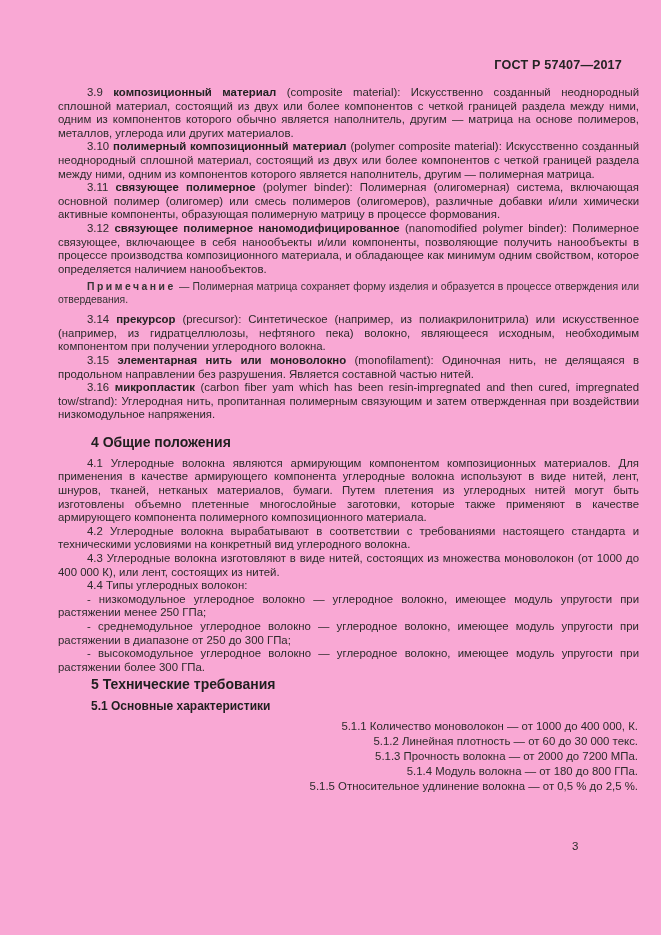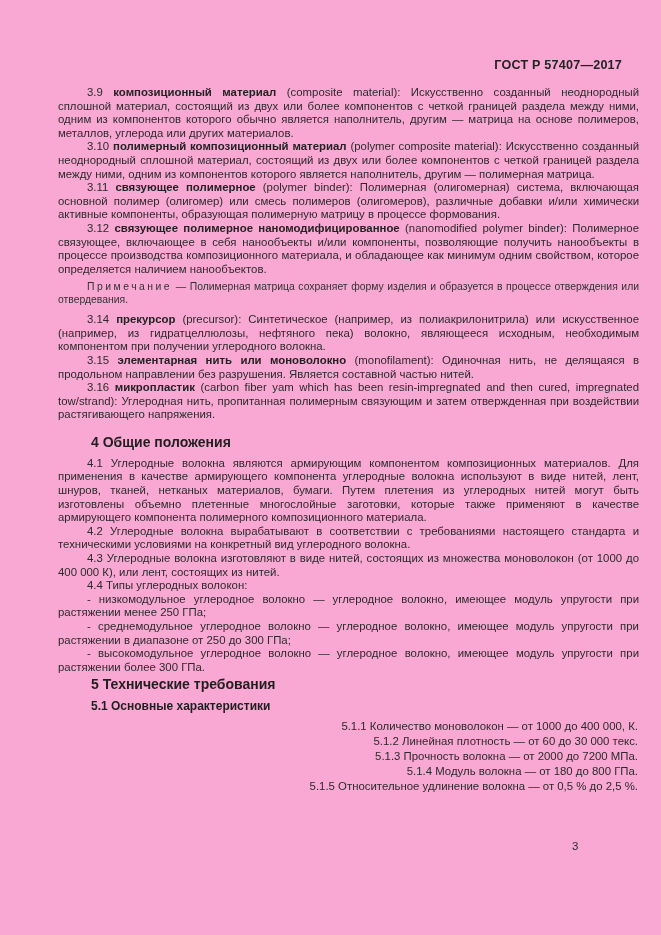--- a/index.html
+++ b/index.html
@@ -51,20 +51,21 @@
   .note {
     margin: 5px 0 6px 0;
     font-size: 10.4px;
     line-height: 12.9px;
     text-align: justify;
     text-indent: 29px;
     color: #333333;
   }
   .note-label {
     letter-spacing: 2.5px;
+    font-weight: bold;
   }
   .sec-heading {
     margin: 12px 0 7px 0;
     font-size: 14px;
     line-height: 16px;
     font-weight: 700;
     text-indent: 33px;
     color: #1f1f1f;
   }
   .sec-heading.sec5 {
@@ -110,21 +111,21 @@
 
     <p class="para"><span>3.12</span> <b>связующее полимерное наномодифицированное</b> <span>(nanomodified polymer binder): Полимерное связующее, включающее в себя нанообъекты и/или компоненты, позволяющие получить нанообъекты в процессе производства композиционного материала, и обладающее как минимум одним свойством, которое определяется наличием нанообъектов.</span></p>
 
 
     <p class="note"><span class="note-label">Примечание</span> <span>—  Полимерная матрица сохраняет форму изделия и образуется в процессе отверждения или отвердевания.</span></p>
 
     <p class="para"><span>3.14</span> <b>прекурсор</b> <span>(precursor): Синтетическое (например, из полиакрилонитрила) или искусственное (например, из гидратцеллюлозы, нефтяного пека) волокно, являющееся исходным, необходимым компонентом при получении углеродного волокна.</span></p>
 
     <p class="para"><span>3.15</span> <b>элементарная нить или моноволокно</b> <span>(monofilament): Одиночная нить, не делящаяся в продольном направлении без разрушения. Является составной частью нитей.</span></p>
 
-    <p class="para"><span>3.16</span> <b>микропластик</b> <span>(carbon fiber yam which has been resin-impregnated and then cured, impregnated tow/strand): Углеродная нить, пропитанная полимерным связующим и затем отвержденная при воздействии растягивающего напряжения.</span></p>
+    <p class="para"><span>3.16</span> <b>микропластик</b> <span>(carbon fiber yam which has been resin-impregnated and then cured, impregnated tow/strand): Углеродная нить, пропитанная полимерным связующим и затем отвержденная при воздействии низкомодульное напряжения.</span></p>
 
     <h2 class="sec-heading">4 Общие положения</h2>
 
     <p class="para">4.1 Углеродные волокна являются армирующим компонентом композиционных материалов. Для применения в качестве армирующего компонента углеродные волокна используют в виде нитей, лент, шнуров, тканей, нетканых материалов, бумаги. Путем плетения из углеродных нитей могут быть изготовлены объемно плетенные многослойные заготовки, которые также применяют в качестве армирующего компонента полимерного композиционного материала.</p>
     <p class="para">4.2 Углеродные волокна вырабатывают в соответствии с требованиями настоящего стандарта и техническими условиями на конкретный вид углеродного волокна.</p>
     <p class="para">4.3 Углеродные волокна изготовляют в виде нитей, состоящих из множества моноволокон (от 1000 до 400 000 К), или лент, состоящих из нитей.</p>
     <p class="para">4.4 Типы углеродных волокон:</p>
     <p class="para">- низкомодульное углеродное волокно — углеродное волокно, имеющее модуль упругости при растяжении менее 250 ГПа;</p>
     <p class="para">- среднемодульное углеродное волокно — углеродное волокно, имеющее модуль упругости при растяжении в диапазоне от 250 до 300 ГПа;</p>
     <p class="para">- высокомодульное углеродное волокно — углеродное волокно, имеющее модуль упругости при растяжении более 300 ГПа.</p>

